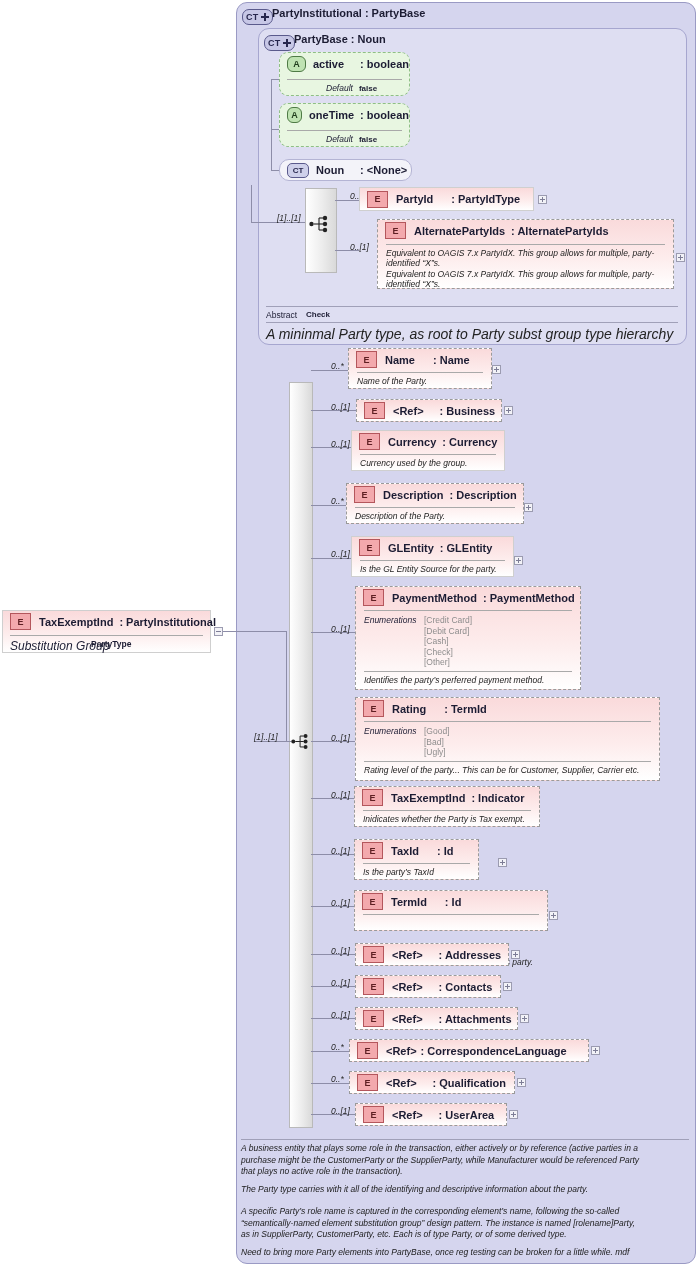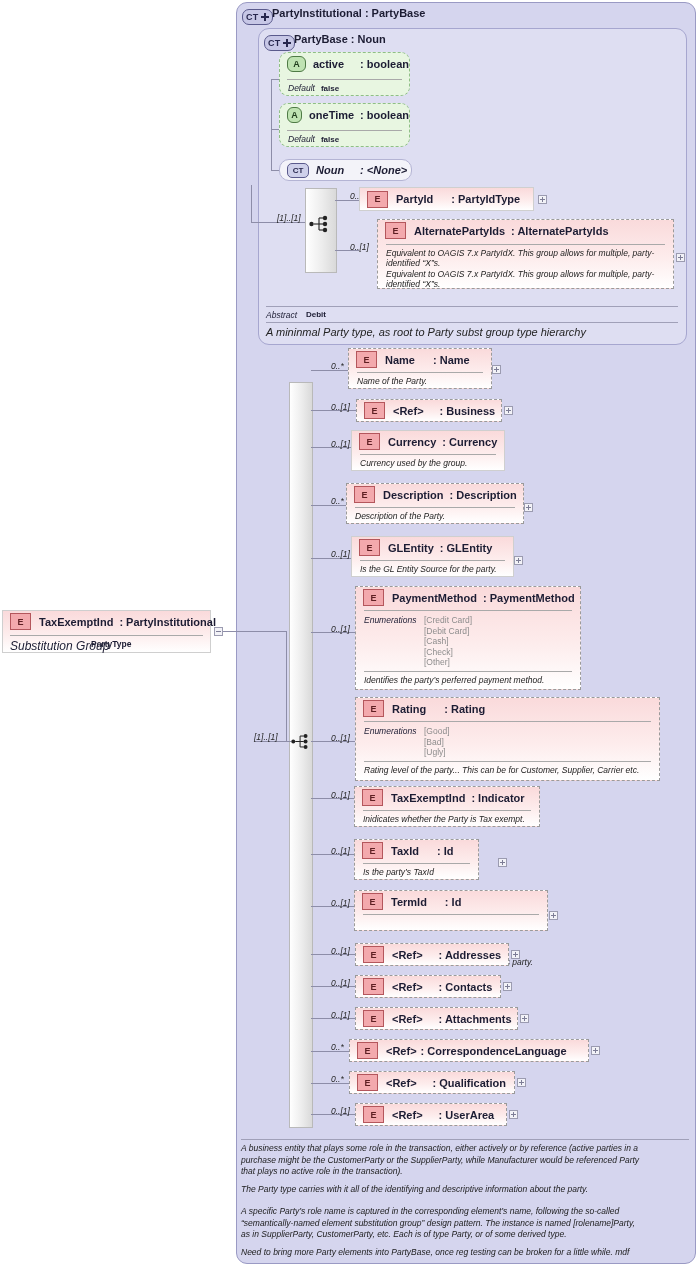--- a/index.html
+++ b/index.html
@@ -58,36 +58,36 @@
     display:flex;align-items:center;
   }
   .a-badge{
     width:20px;height:14px;margin-left:7px;
     background:#bfe3b2;border:1px solid #4e7a45;border-radius:6px;
     display:inline-flex;align-items:center;justify-content:center;
     font-size:9px;font-weight:bold;color:#1f3b1b;
   }
   .attr-name{font-size:11px;font-weight:bold;color:#1c1c33;margin-left:7px;white-space:nowrap;}
   .attr-rule{position:absolute;left:7px;right:7px;height:1px;background:#a9a9a9;}
-  .attr-default{position:absolute;font-size:8.5px;color:#1c1c33;white-space:nowrap;}
+  .attr-default{position:absolute;font-size:8.5px;color:#1c1c33;white-space:nowrap;margin-left:38px;}
   .attr-default i{font-style:italic;}
   .attr-default b{font-weight:bold;font-size:8px;margin-left:6px;}
 
   
   .ct-small{
     background:#f3f3f9;border:1px solid #b4b4d4;border-radius:10px;
     display:flex;align-items:center;
   }
   .ct-mini{
     width:20px;height:13px;margin-left:7px;background:#ced0ea;
     border:1px solid #5a5a8c;border-radius:5px;
     display:inline-flex;align-items:center;justify-content:center;
     font-size:8px;font-weight:bold;color:#27274d;
   }
-  .ct-small-label{font-size:11px;font-weight:bold;color:#1c1c33;margin-left:7px;white-space:nowrap;font-style:italic;}
+  .ct-small-label{font-size:11px;font-weight:bold;color:#1c1c33;margin-left:7px;white-space:nowrap;}
 
   
   .el-box{
     background:linear-gradient(to bottom,#fadadb 0%,#fdecec 55%,#ffffff 100%);
     border:1px solid #c9c9c9;
     position:absolute;box-sizing:border-box;
   }
   .el-box.dashed{border:1px dashed #9a9a9a;}
   .el-box.solidthin{border:1px solid #cfcfcf;}
   .el-hdr{position:absolute;left:0;top:0;right:0;height:21px;display:flex;align-items:center;}
@@ -104,23 +104,23 @@
     white-space:nowrap;line-height:11px;
   }
   .el-enum-label{position:absolute;font-size:8.5px;font-style:italic;color:#1c1c33;white-space:nowrap;}
   .el-enum-vals{position:absolute;font-size:8.5px;color:#8d8d8d;line-height:10.5px;white-space:nowrap;}
 
   
   .el-sub-label{position:absolute;font-size:12px;font-style:italic;color:#1c1c33;white-space:nowrap;}
   .el-sub-val{position:absolute;font-size:8.5px;font-weight:bold;color:#1c1c33;white-space:nowrap;}
 
   
-  .abs-label{position:absolute;font-size:8.5px;font-style:italic;color:#1c1c33;}
+  .abs-label{position:absolute;font-size:8.5px;color:#1c1c33;}
   .abs-val{position:absolute;font-size:8px;font-weight:bold;color:#1c1c33;}
-  .cont-doc{position:absolute;font-size:11px;font-style:italic;color:#232323;white-space:nowrap;}
+  .cont-doc{position:absolute;font-size:14px;font-style:italic;color:#232323;white-space:nowrap;}
   .cont-rule{position:absolute;height:1px;background:#a0a0b8;}
 
   
   .expand{
     position:absolute;width:9px;height:9px;
     border:1px solid #9b9bb0;background:#f2f2f7;
     box-sizing:border-box;
   }
   .expand:before,.expand:after{content:"";position:absolute;background:#7d7d96;}
   .expand:before{left:1px;top:3px;width:5px;height:1px;}
@@ -257,21 +257,21 @@
     <div class="el-rule" style="left:8px;right:8px;top:24px;"></div>
     <div class="el-doc" style="left:8px;top:28px;">Equivalent to OAGIS 7.x PartyIdX. This group allows for multiple, party-</div>
     <div class="el-doc" style="left:8px;top:38px;">identified “X”s.</div>
     <div class="el-doc" style="left:8px;top:49px;">Equivalent to OAGIS 7.x PartyIdX. This group allows for multiple, party-</div>
     <div class="el-doc" style="left:8px;top:59px;">identified “X”s.</div>
   </div>
   <div class="expand" style="left:676px;top:253px;"></div>
 
   <div class="cont-rule" style="left:266px;top:306px;width:412px;"></div>
   <div class="abs-label" style="left:266px;top:310px;">Abstract</div>
-  <div class="abs-val" style="left:306px;top:310px;">Debit</div>
+  <div class="abs-val" style="left:306px;top:310px;">Check</div>
   <div class="cont-rule" style="left:266px;top:322px;width:412px;"></div>
   <div class="cont-doc" style="left:266px;top:326px;">A mininmal Party type, as root to Party subst group type hierarchy</div>
 
   <div class="seq-plate" style="left:289px;top:382px;width:22px;height:744px;"></div>
   <svg class="seq-ico" style="left:291px;top:733px;" width="20" height="17" viewBox="0 0 22 18">
     <circle cx="2.5" cy="9" r="2.2" fill="#222"></circle>
     <line x1="4.7" y1="9" x2="10" y2="9" stroke="#222" stroke-width="1.1"></line>
     <line x1="10" y1="3" x2="10" y2="15" stroke="#222" stroke-width="1.1"></line>
     <line x1="10" y1="3" x2="14" y2="3" stroke="#222" stroke-width="1.1"></line>
     <line x1="10" y1="9" x2="14" y2="9" stroke="#222" stroke-width="1.1"></line>
@@ -379,21 +379,21 @@
     <div class="el-rule" style="left:8px;right:8px;top:84px;"></div>
     <div class="el-doc" style="left:8px;top:88px;">Identifies the party’s perferred payment method.</div>
   </div>
 
   <div class="ln lnh abs" style="left:311px;top:741px;width:45px;height:1px;"></div>
   <div class="card" style="left:331px;top:733px;">0..[1]</div>
   <div class="el-box dashed" style="left:355px;top:697px;width:305px;height:84px;">
     <div class="el-hdr">
       <span class="e-badge">E</span>
       <span class="el-name">Rating</span>
-      <span class="el-name" style="margin-left:18px;">: Rating</span>
+      <span class="el-name" style="margin-left:18px;">: TermId</span>
     </div>
     <div class="el-rule" style="left:8px;right:8px;top:23px;"></div>
     <div class="el-enum-label" style="left:8px;top:28px;">Enumerations</div>
     <div class="el-enum-vals" style="left:68px;top:28px;">
       <div>[Good]</div>
       <div>[Bad]</div>
       <div>[Ugly]</div>
     </div>
     <div class="el-rule" style="left:8px;right:8px;top:63px;"></div>
     <div class="el-doc" style="left:8px;top:67px;">Rating level of the party... This can be for Customer, Supplier, Carrier etc.</div>

